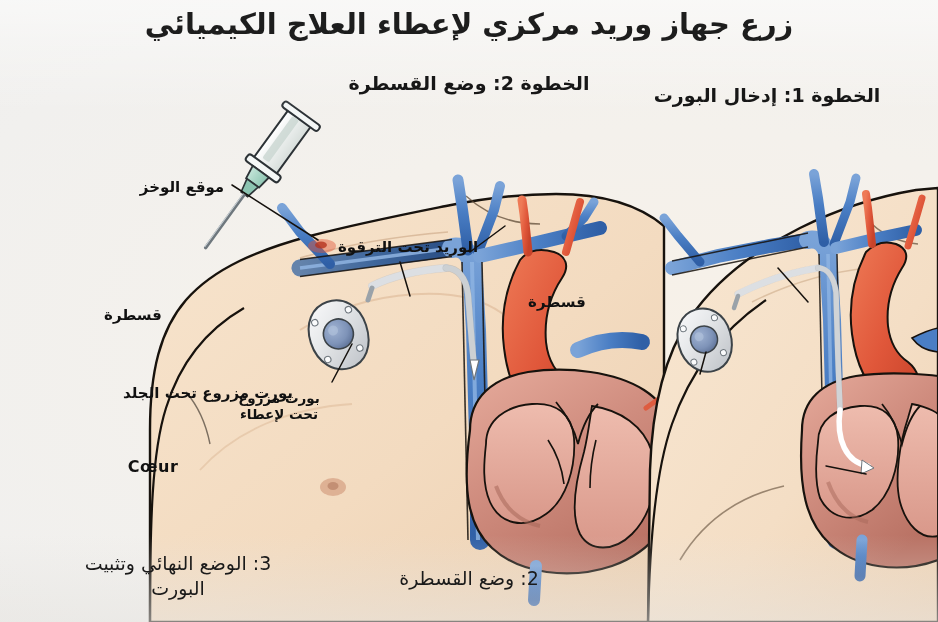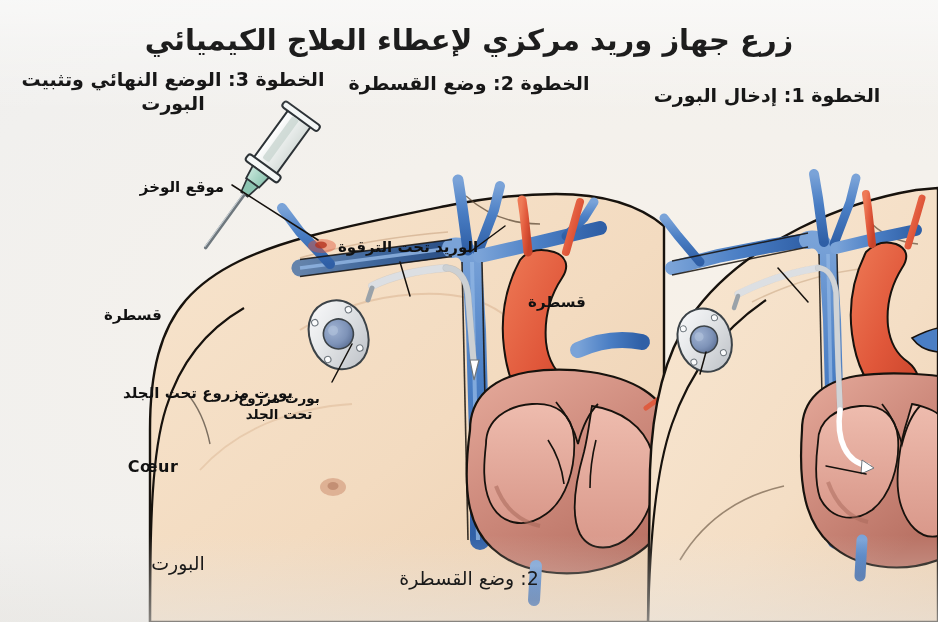--- a/index.html
+++ b/index.html
@@ -15,21 +15,20 @@
      radial-gradient(120% 90% at 72% 55%, #f7f1e8 0%, #f4f1ec 38%, #f1f0ee 70%, #eeeeec 100%);}
   .bg-vign{position:absolute;inset:0;
      background:linear-gradient(180deg, rgba(255,255,255,.55) 0%, rgba(255,255,255,0) 18%),
                 linear-gradient(0deg, rgba(230,228,224,.55) 0%, rgba(255,255,255,0) 14%);}
 
   
   .title{
     position:absolute;top:6px;left:0;width:938px;text-align:center;
     font-size:29px;font-weight:600;color:#1d1d1d;letter-spacing:0;
     line-height:1.25;
-    margin-top:16px;
   }
   .step-head{
     position:absolute;text-align:center;color:#171717;
     font-size:19px;font-weight:600;line-height:1.25;
   }
   #step1-head{top:72px;right:46px;width:250px;margin-top:12px;}
   #step2-head{top:72px;left:50%;transform:translateX(-50%);width:270px;}
   #step3-head{top:68px;left:8px;width:330px;}
 
   .anno{
@@ -315,38 +314,38 @@
       <path class="lead" d="M826 466 L866 474"></path>
     </g>
   </svg>
 
   <div class="bg-vign"></div>
 
   <div class="title">زرع جهاز وريد مركزي لإعطاء العلاج الكيميائي</div>
 
   <div class="step-head" id="step1-head">الخطوة 1: إدخال البورت</div>
   <div class="step-head" id="step2-head">الخطوة 2: وضع القسطرة</div>
-  <div class="step-head" id="step3-head">الخطوة 3: الوضع النهائي وتثبيت البورت</div>
 
   <div class="anno" style="top:178px;right:696px;width:120px;">موقع الوخز</div>
 
   <div class="anno" style="top:202px;left:318px;width:180px;margin-top:36px;">الوريد تحت الترقوة</div>
 
   <div class="anno" style="top:293px;left:512px;width:90px;">قسطرة</div>
 
   <div class="anno sm" style="top:390px;right:594px;width:130px;">
     <div>بورت مزروع</div>
-    <div>تحت الجلد</div>
+    <div>تحت لإعطاء</div>
   </div>
 
   <div class="anno" style="top:306px;left:88px;width:90px;">قسطرة</div>
 
   <div class="anno" style="top:384px;left:108px;width:200px;">بورت مزروع تحت الجلد</div>
 
   <div class="anno latin" style="top:457px;left:108px;width:90px;">Cœur</div>
 
   <div class="caption" style="top:566px;left:50%;transform:translateX(-50%);width:280px;">2: وضع القسطرة</div>
 
   <div class="caption" style="top:551px;left:18px;width:320px;">
+    <div>3: الوضع النهائي وتثبيت</div>
     <div>البورت</div>
   </div>
 
 </div>
 
 </body></html>

